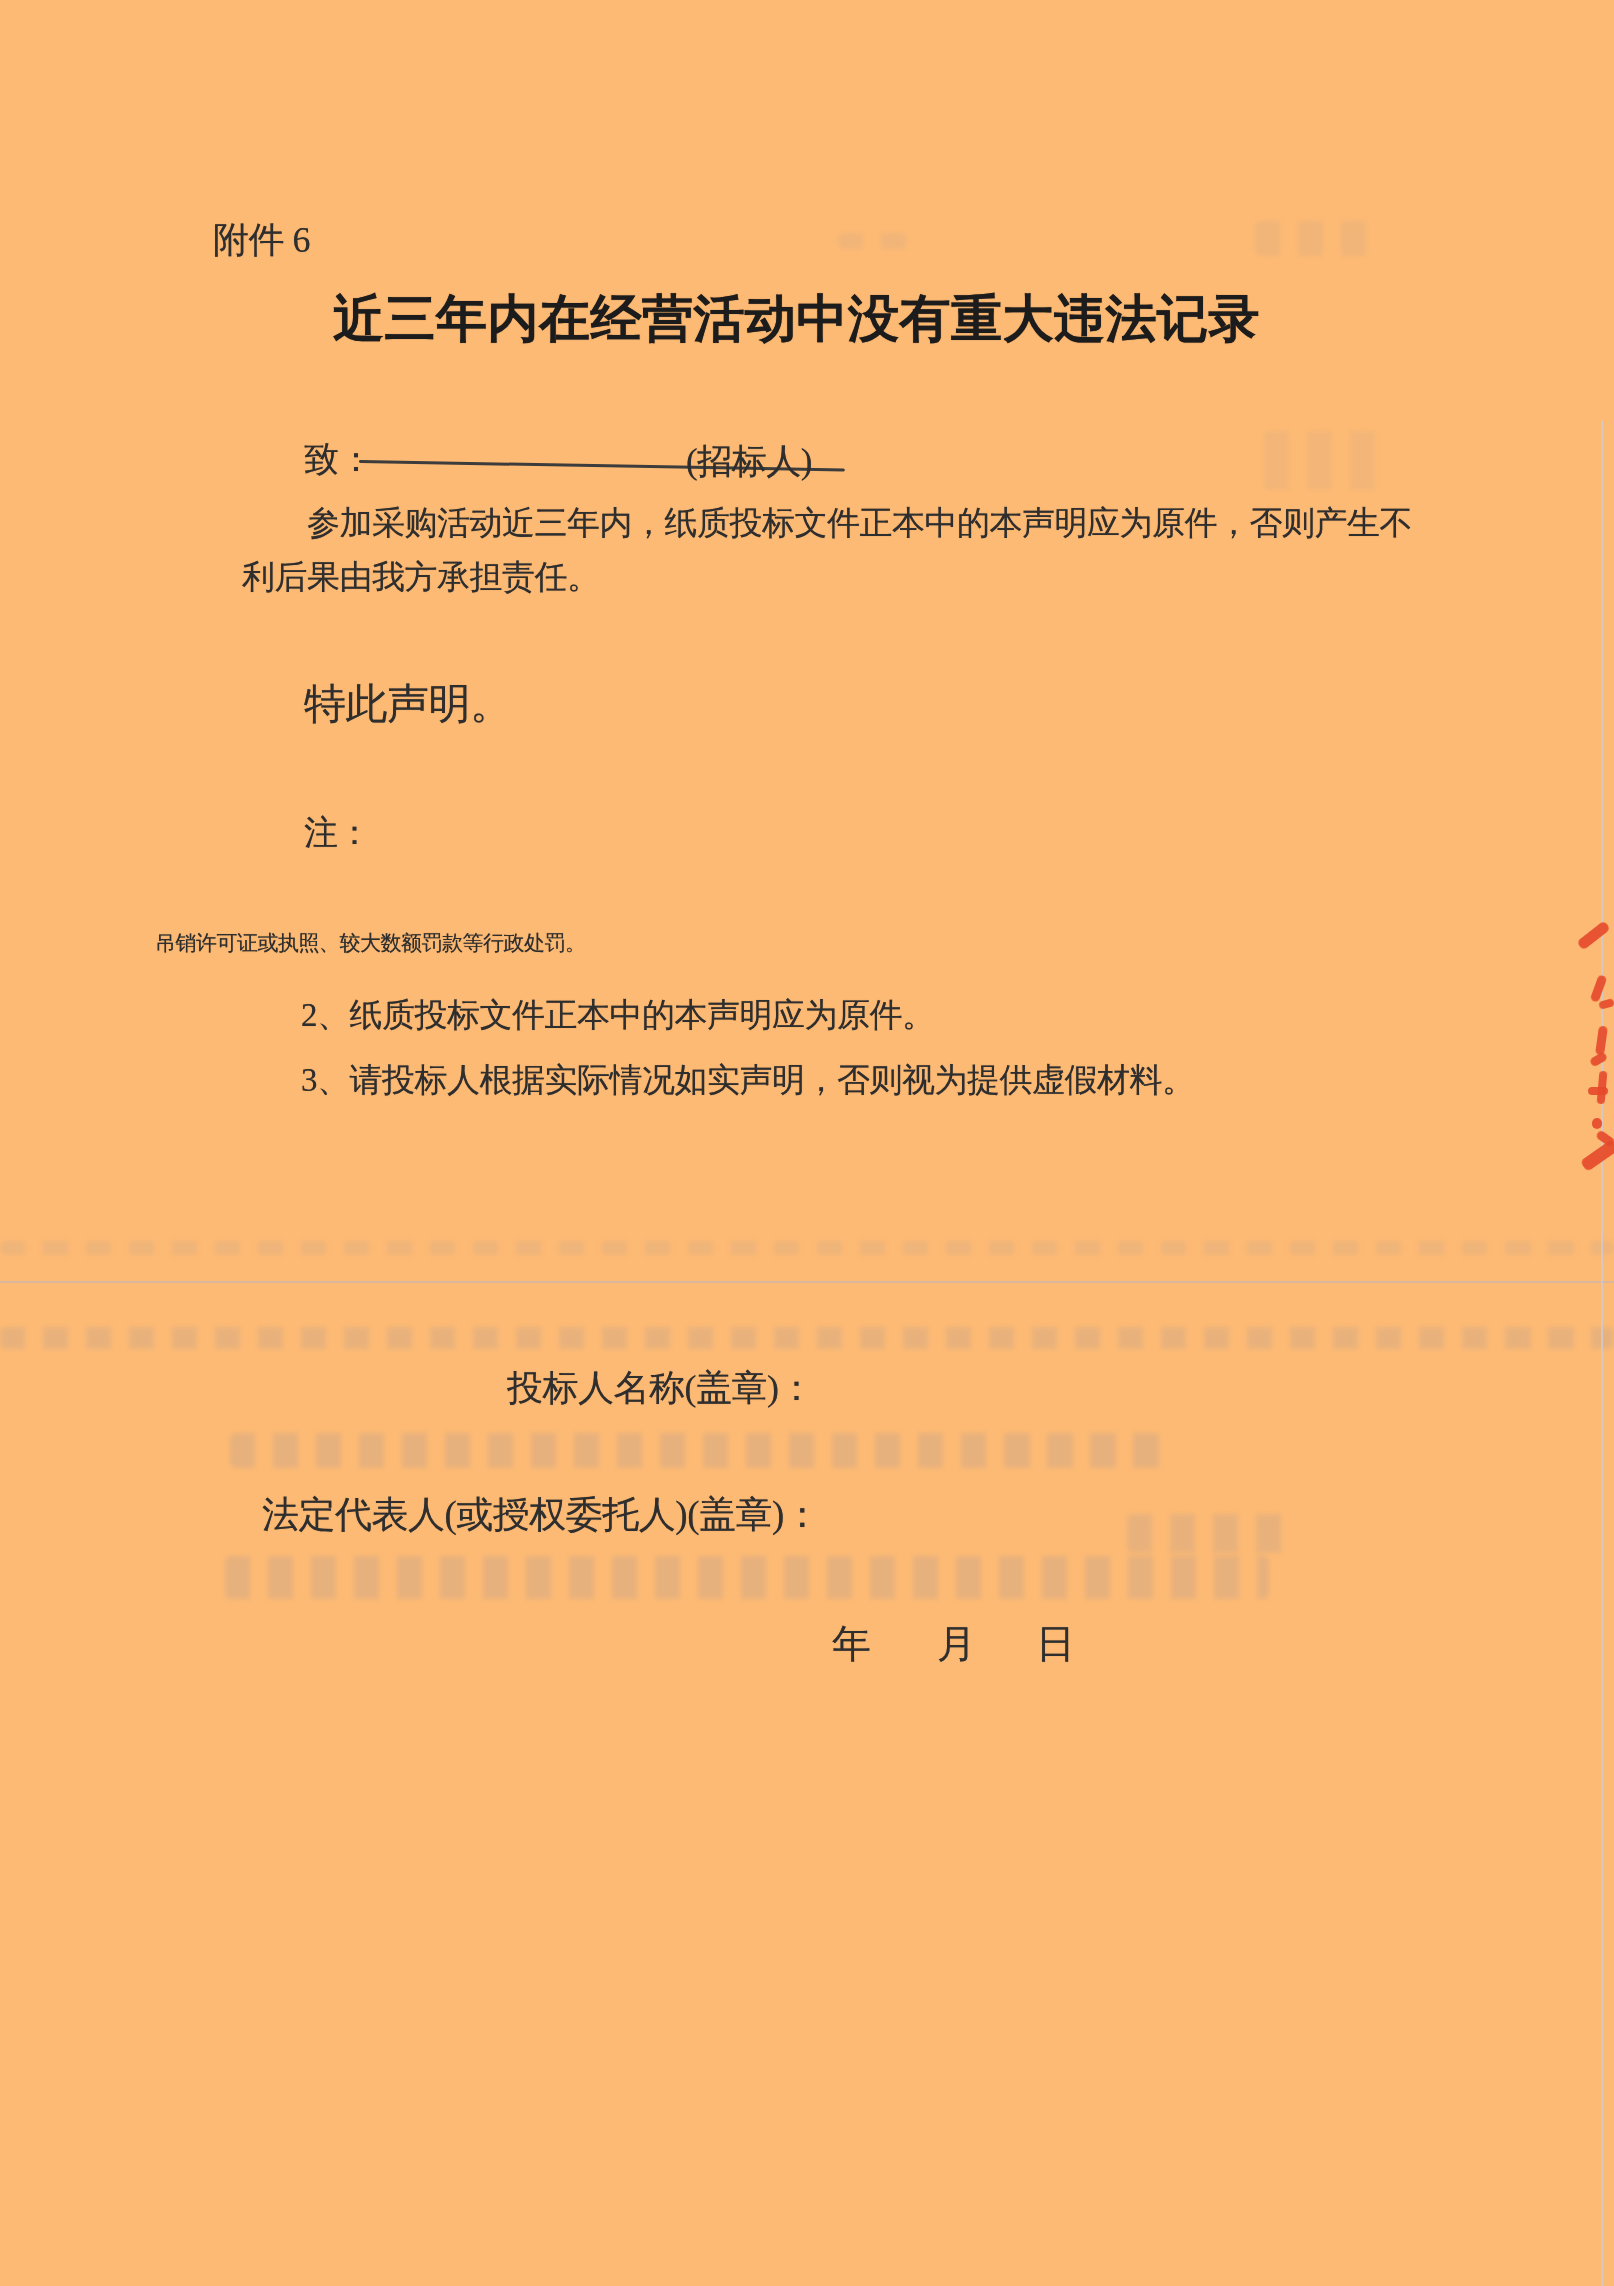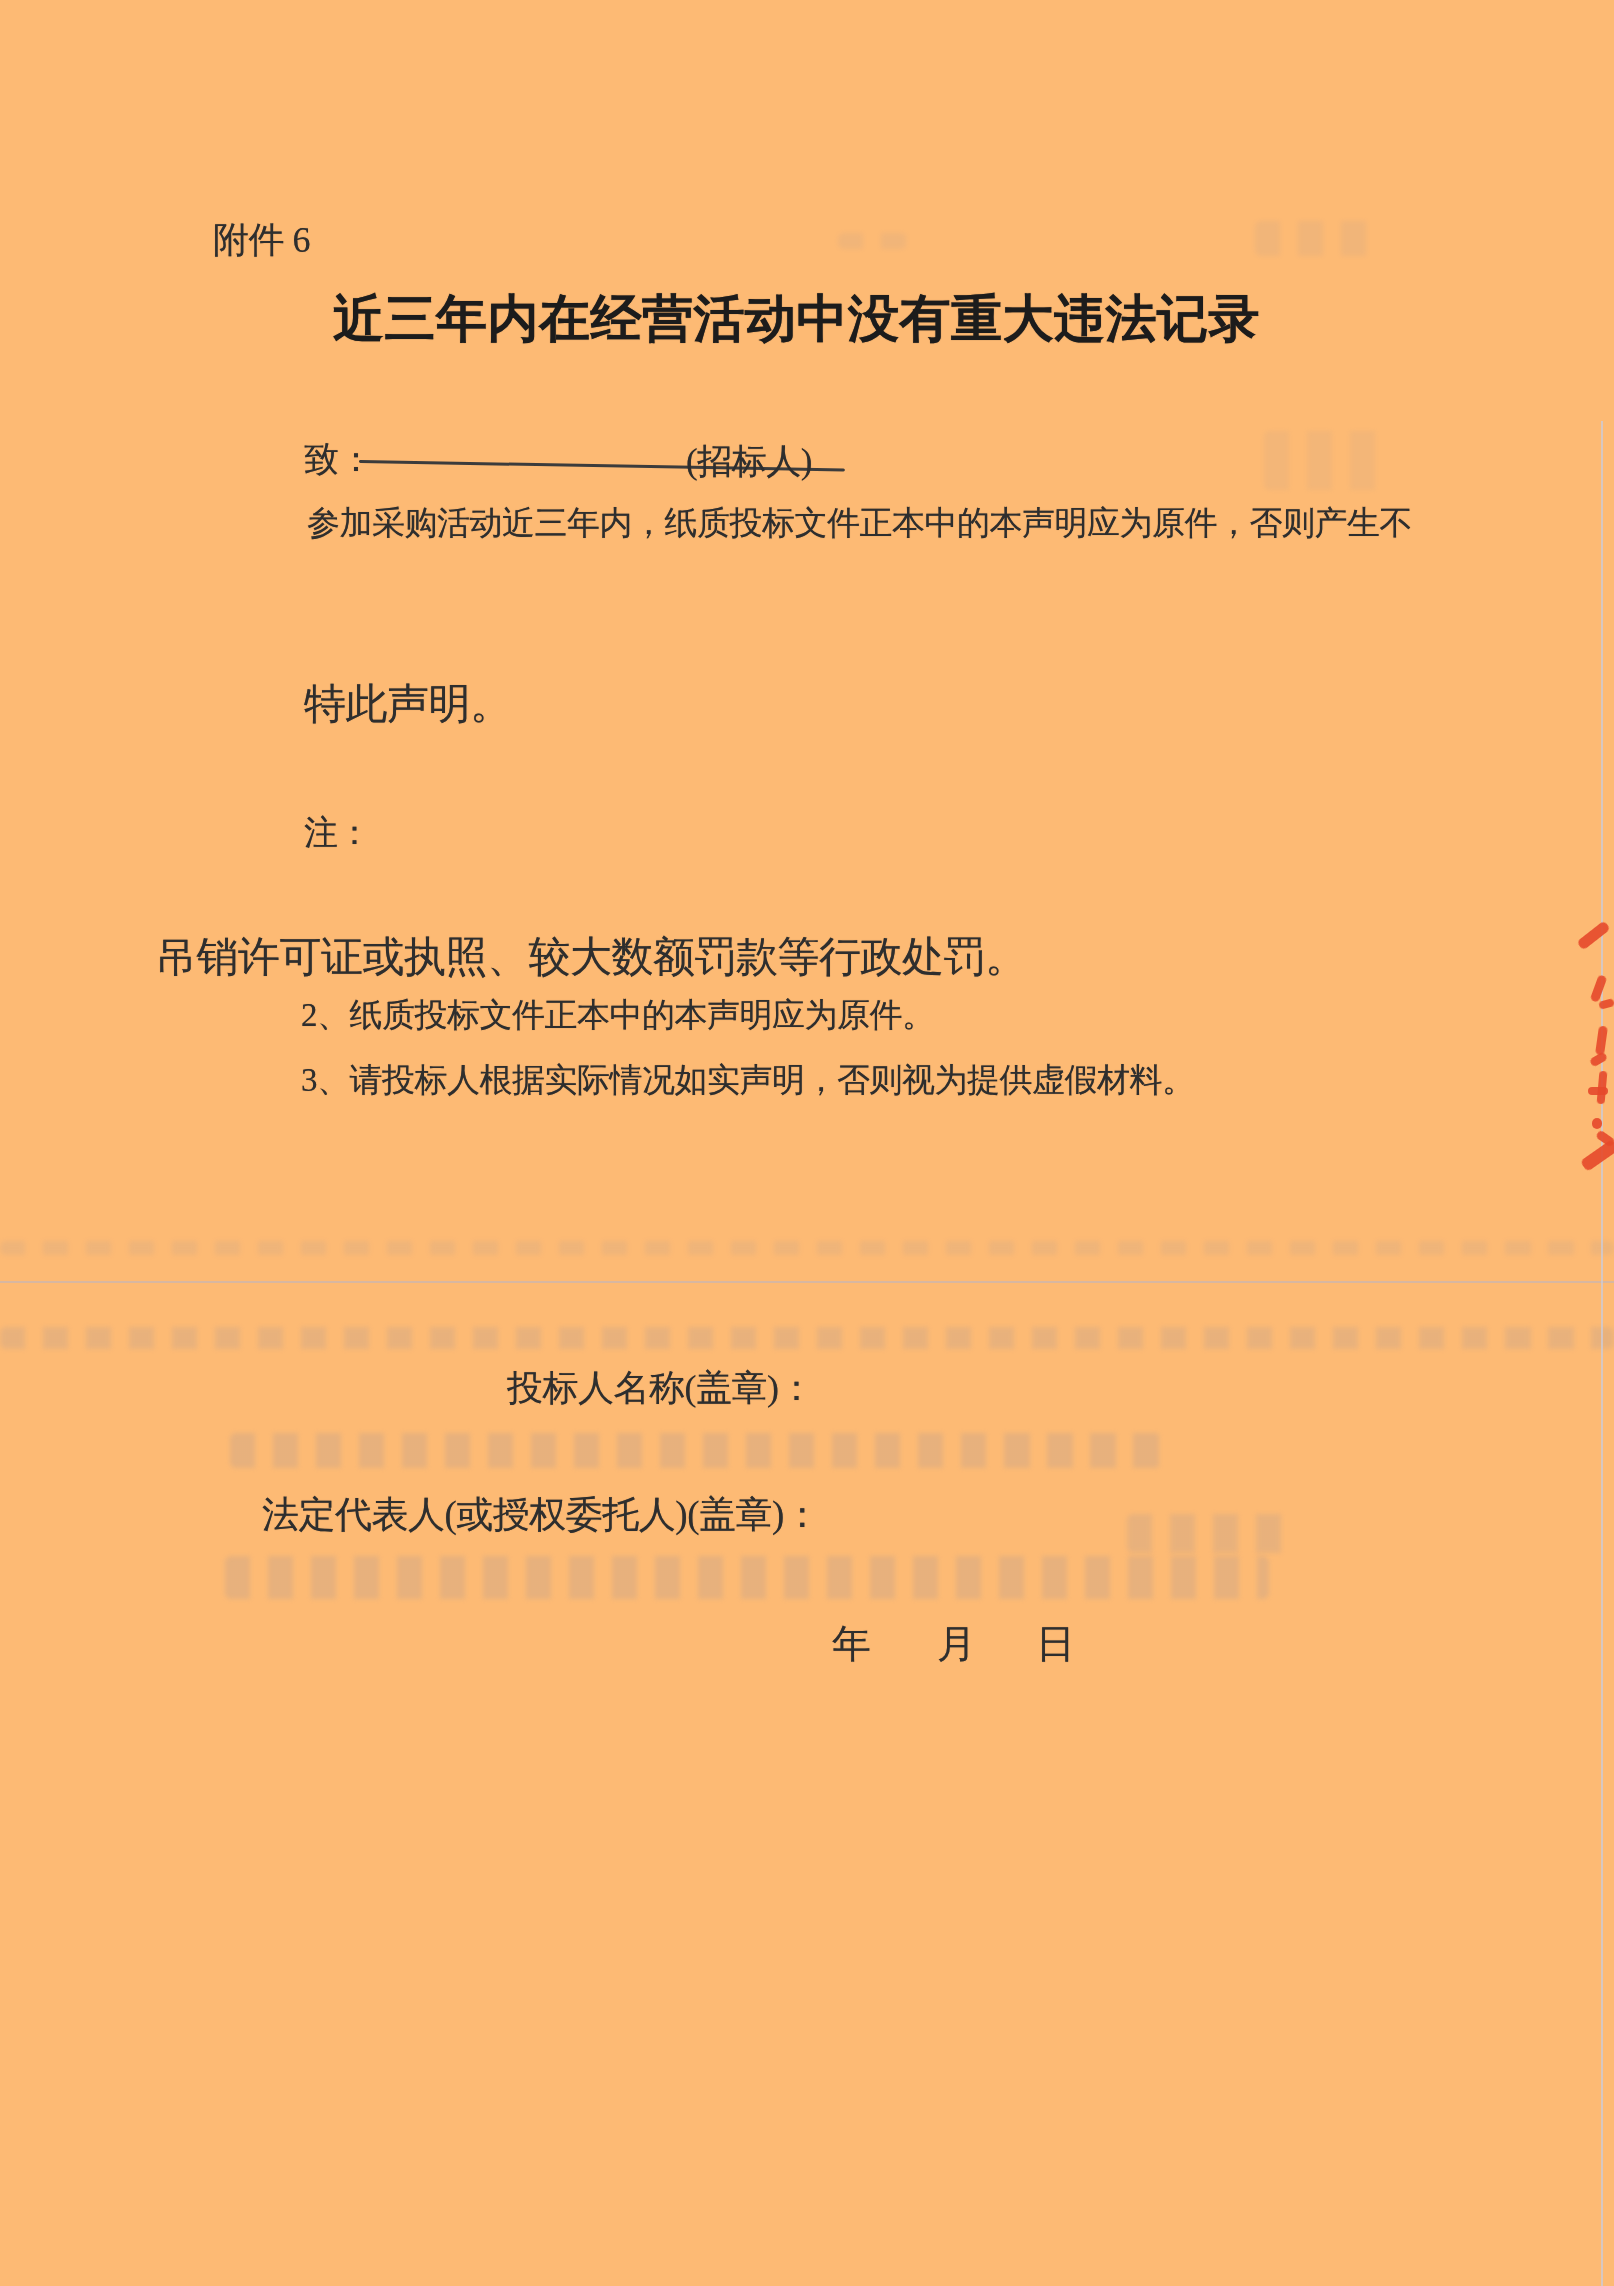--- a/index.html
+++ b/index.html
@@ -17,21 +17,21 @@
   .salut   { left:304px; top:436px; font-size:35px; }
   .recip   { left:686px; top:438px; font-size:35px; }
   .rule    { position:absolute; left:359px; top:460px; width:486px; height:2.9px;
              background:#3c3c3c; transform:rotate(1deg); transform-origin:0 0;
              border-radius:2px; }
   .body1   { left:307px; top:501px; font-size:33px; }
   .body2   { left:242px; top:555px; font-size:33px; }
   .declare { left:304px; top:676px; font-size:42px; }
   .notehdr { left:304px; top:810px; font-size:34px; }
   .n1a { left:302px; top:864px;  font-size:33px; }
-  .n1b { left:155px; top:929px;  font-size:42px; }
+  .n1b { left:155px; top:929px;  font-size:21px; }
   .n2  { left:301px; top:993px; font-size:33px; }
   .n3  { left:301px; top:1058px; font-size:33px; }
   .bidder { left:507px; top:1364px; font-size:36px; }
   .legal  { left:262px; top:1490px; font-size:37px; }
   .dy { left:832px;  top:1617px; font-size:39px; }
   .dm { left:937px;  top:1617px; font-size:39px; }
   .dd { left:1036px; top:1617px; font-size:39px; }
 
   
   .seam { position:absolute; left:0; top:1281px; width:1614px; height:2px;
@@ -73,20 +73,21 @@
 
   <div class="txt attach">附件 6</div>
 
   <div class="txt title">近三年内在经营活动中没有重大违法记录</div>
 
   <div class="txt salut">致：</div>
   <div class="rule"></div>
   <div class="txt recip">(招标人)</div>
 
   <div class="txt body1">参加采购活动近三年内，纸质投标文件正本中的本声明应为原件，否则产生不</div>
+  <div class="txt body2">利后果由我方承担责任。</div>
 
   <div class="txt declare">特此声明。</div>
 
   <div class="txt notehdr">注：</div>
 
   <div class="txt n1b">吊销许可证或执照、较大数额罚款等行政处罚。</div>
   <div class="txt n2">2、纸质投标文件正本中的本声明应为原件。</div>
   <div class="txt n3">3、请投标人根据实际情况如实声明，否则视为提供虚假材料。</div>
 
   <div class="seam"></div>

